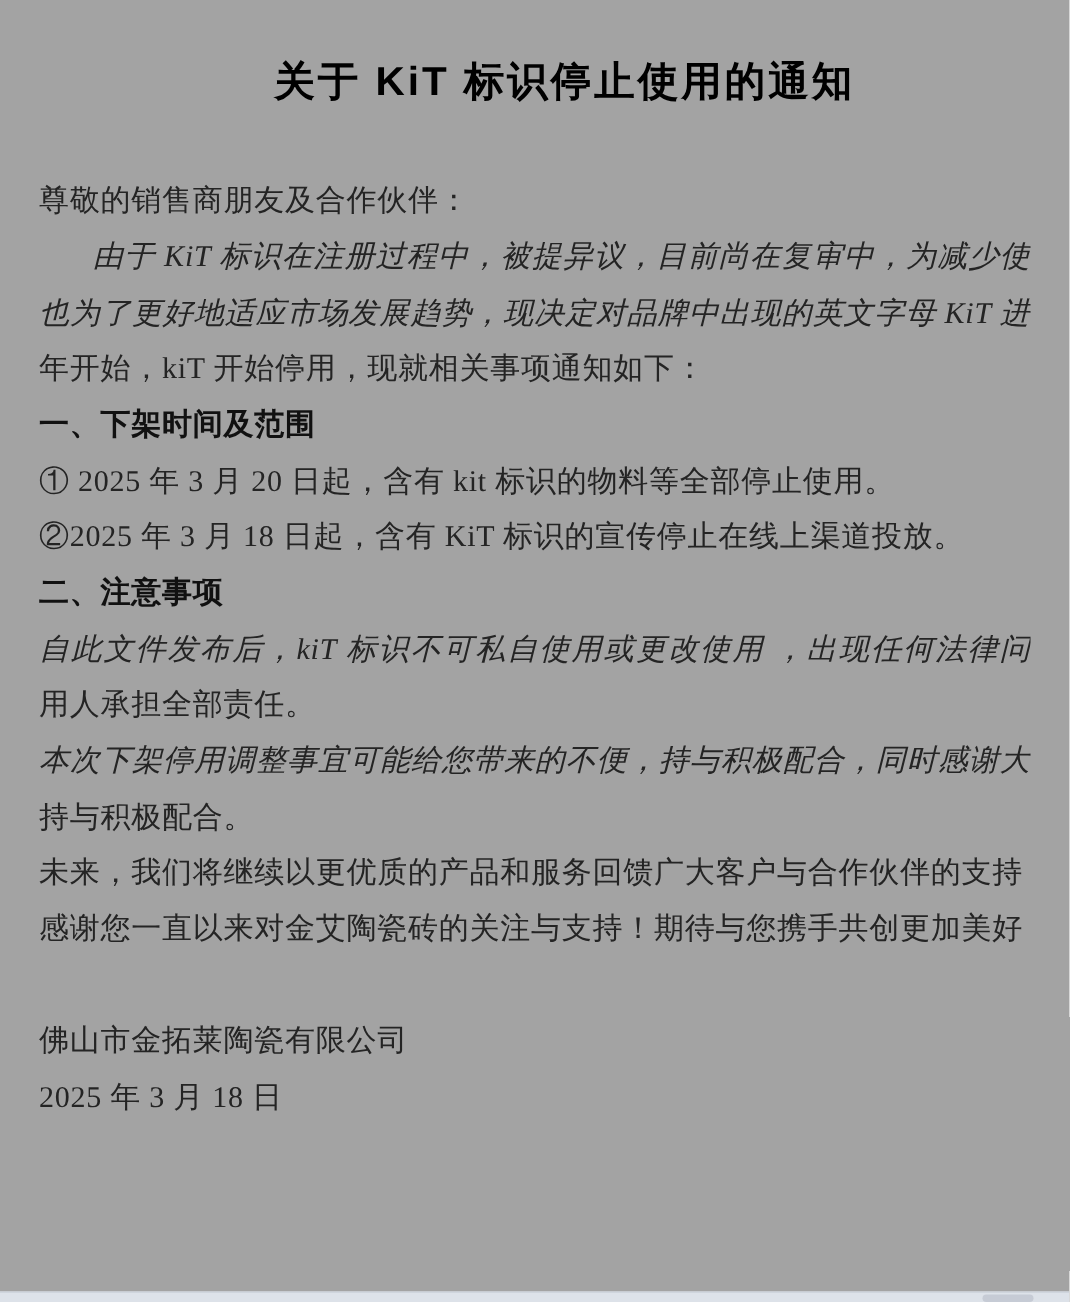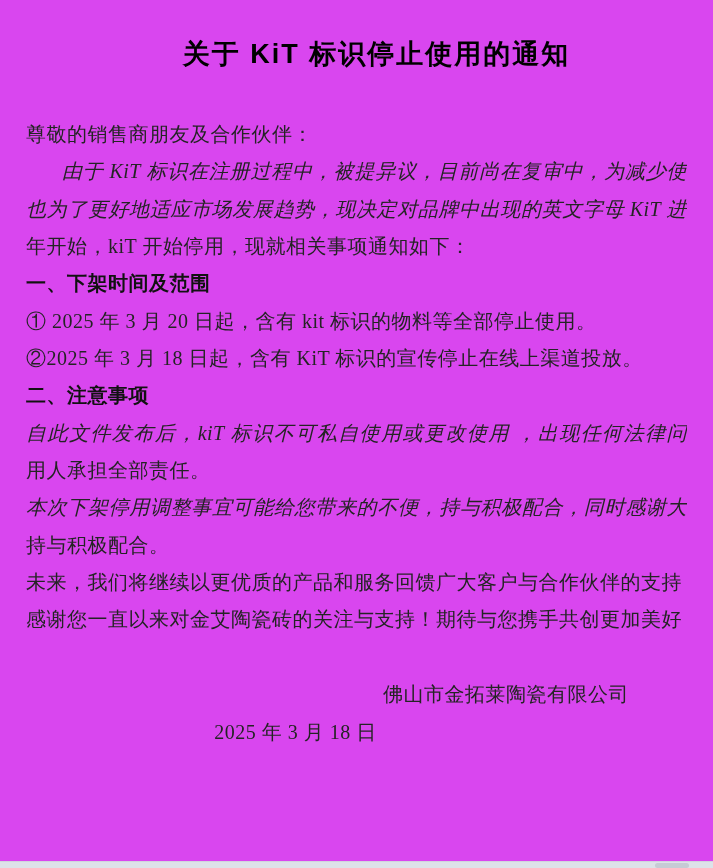--- a/index.html
+++ b/index.html
@@ -2,21 +2,21 @@
 <html lang="zh"><head>
 <meta charset="utf-8">
 <title>关于 KiT 标识停止使用的通知</title>
 <style>
   * { margin: 0; padding: 0; box-sizing: border-box; }
   html, body { background: #ffffff; }
   .page {
     position: relative;
     width: 713px;
     height: 868px;
-    background: #d946ef;
+    background: #a3a3a3;
     overflow: hidden;
     font-family: "Liberation Serif", "DejaVu Serif", serif;
     color: #242424;
   }
   .title {
     position: absolute;
     top: 36px;
     left: 0;
     width: 100%;
     text-align: center;
@@ -47,22 +47,22 @@
     text-align-last: justify;
     font-style: italic;
   }
   .indent { text-indent: 36px; }
   .head {
     font-family: "Liberation Sans", "DejaVu Sans", sans-serif;
     font-weight: bold;
     color: #111111;
   }
   .spacer { height: 37.35px; }
-  .sig-company { text-align: right; padding-right: 58px; }
-  .sig-date   { text-align: center; padding-right: 122px; }
+  .sig-company { padding-right: 58px; }
+  .sig-date   { text-align: left; padding-right: 122px; }
   .scrollbar-track {
     position: absolute;
     left: 0;
     right: 0;
     bottom: 0;
     height: 7px;
     background: #dde2e9;
     border-top: 1px solid #cfd5dd;
   }
   .scrollbar-thumb {

